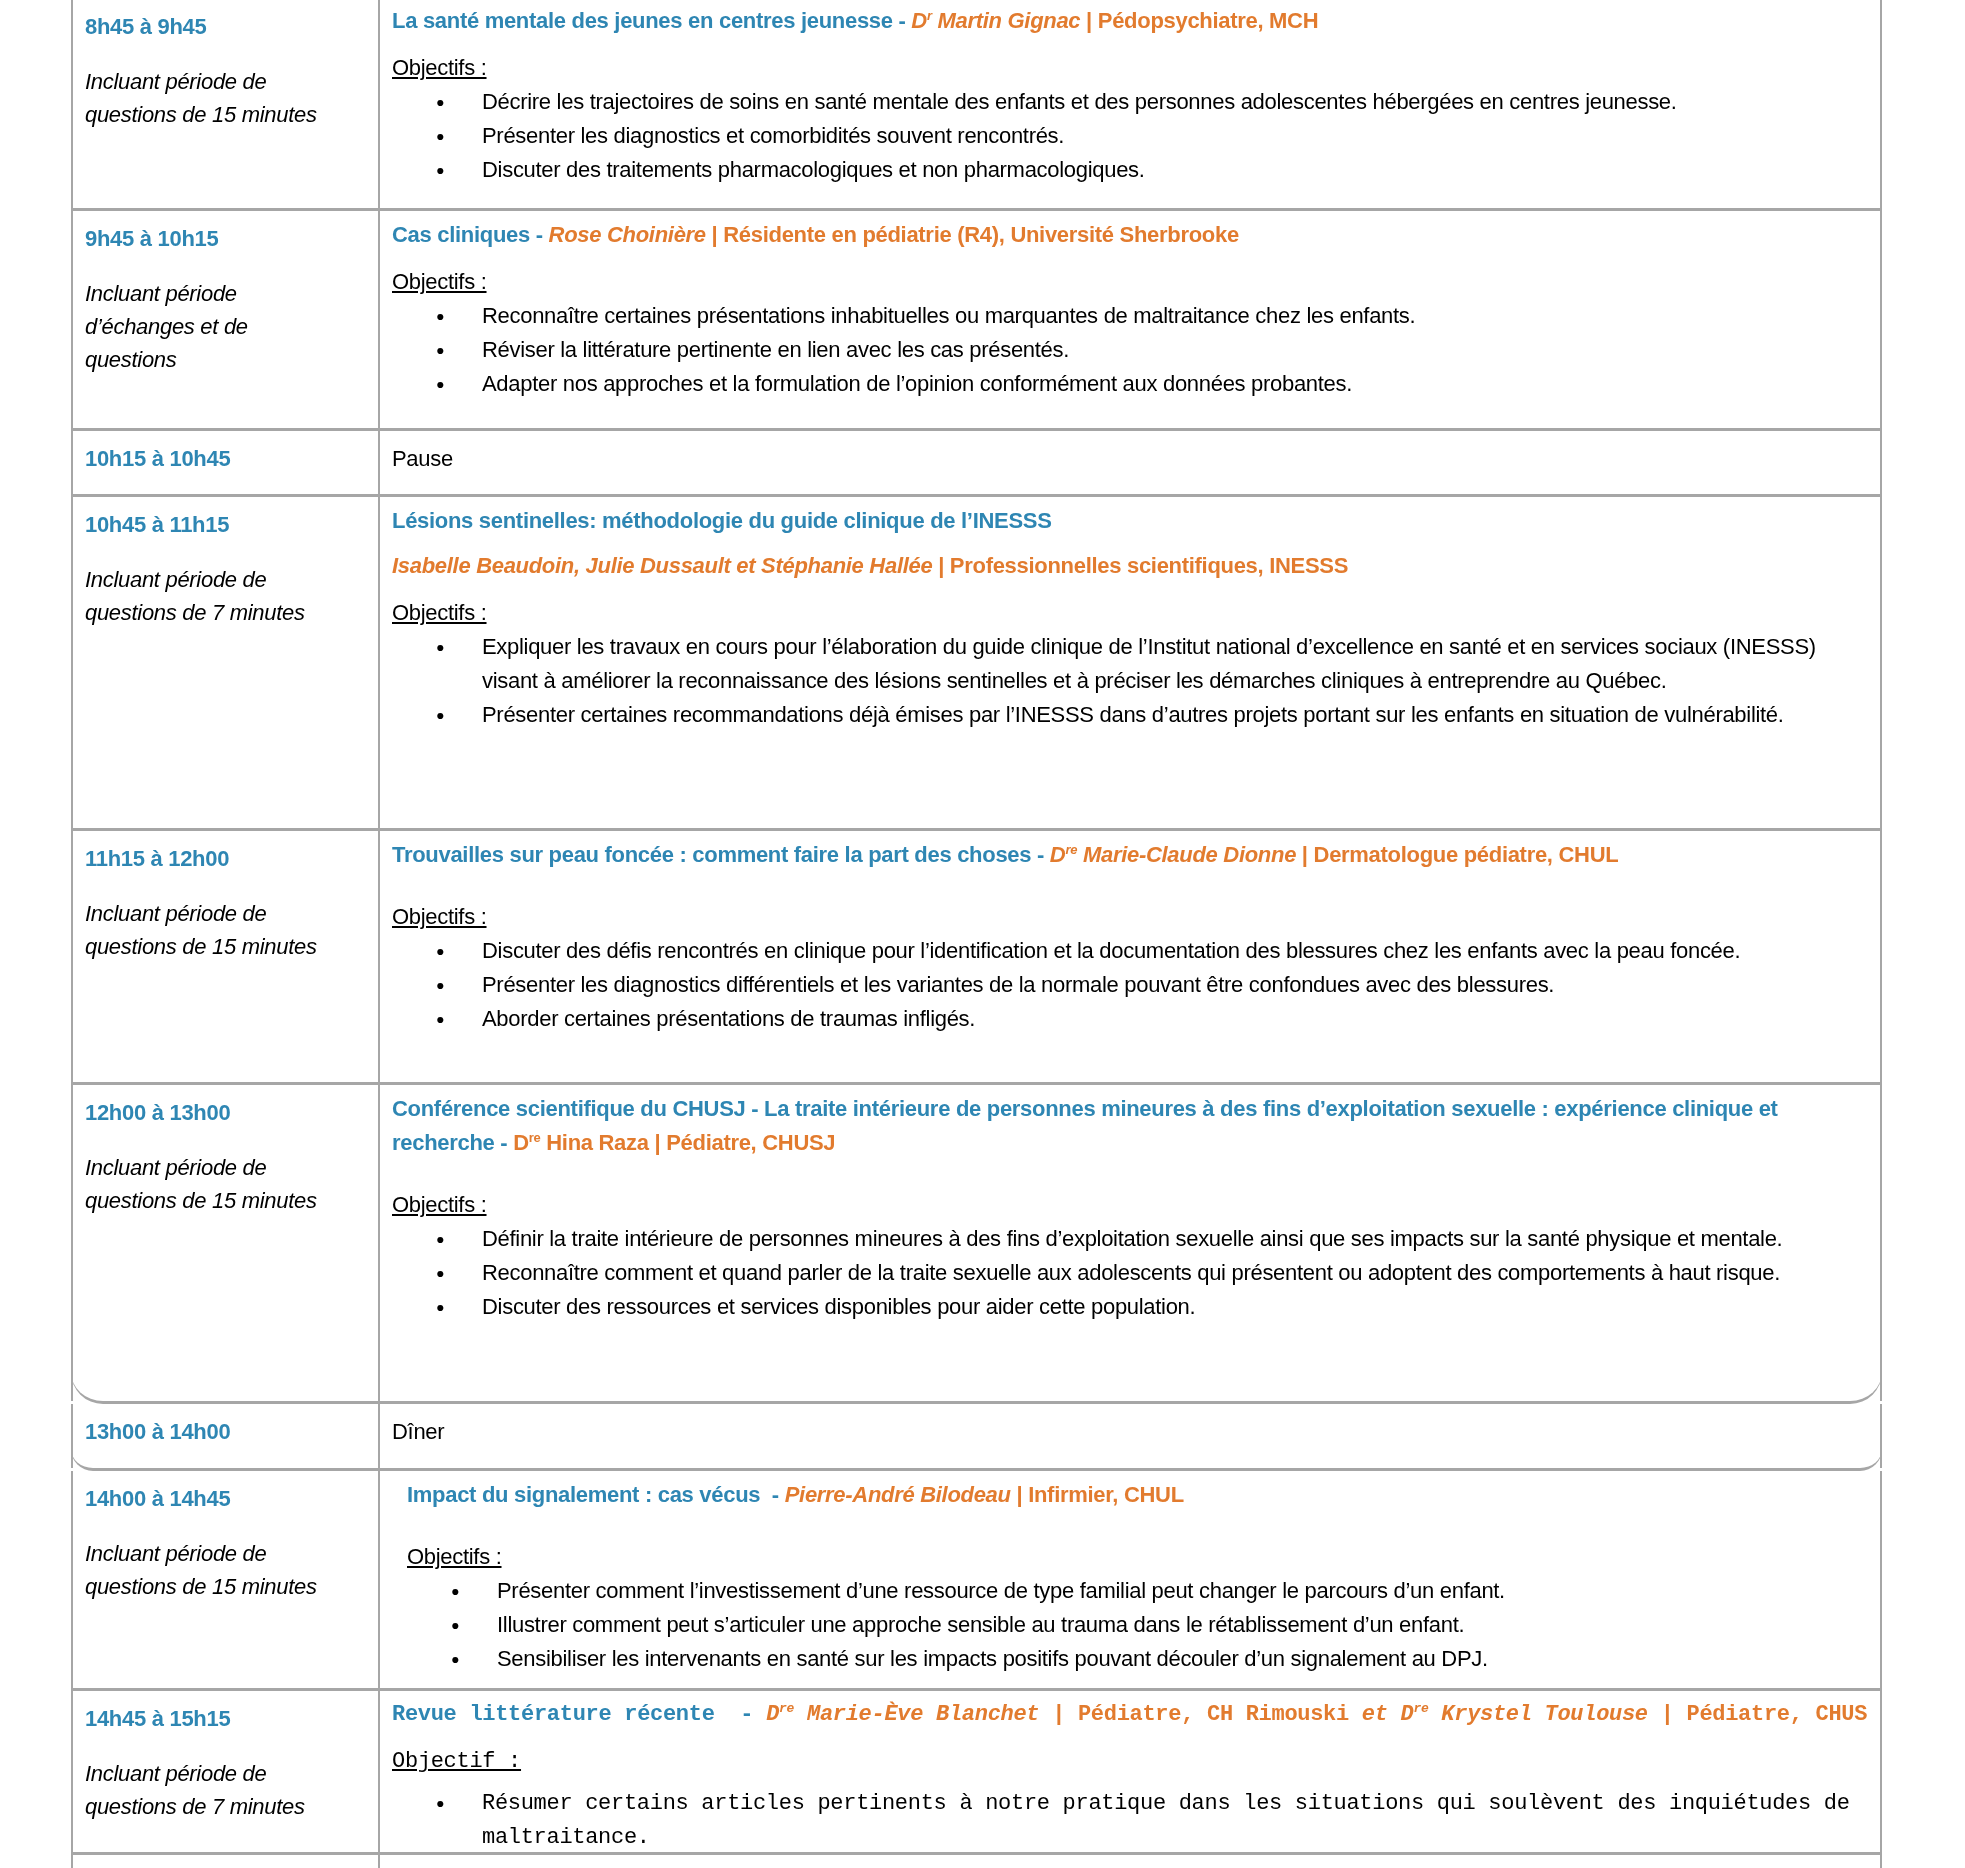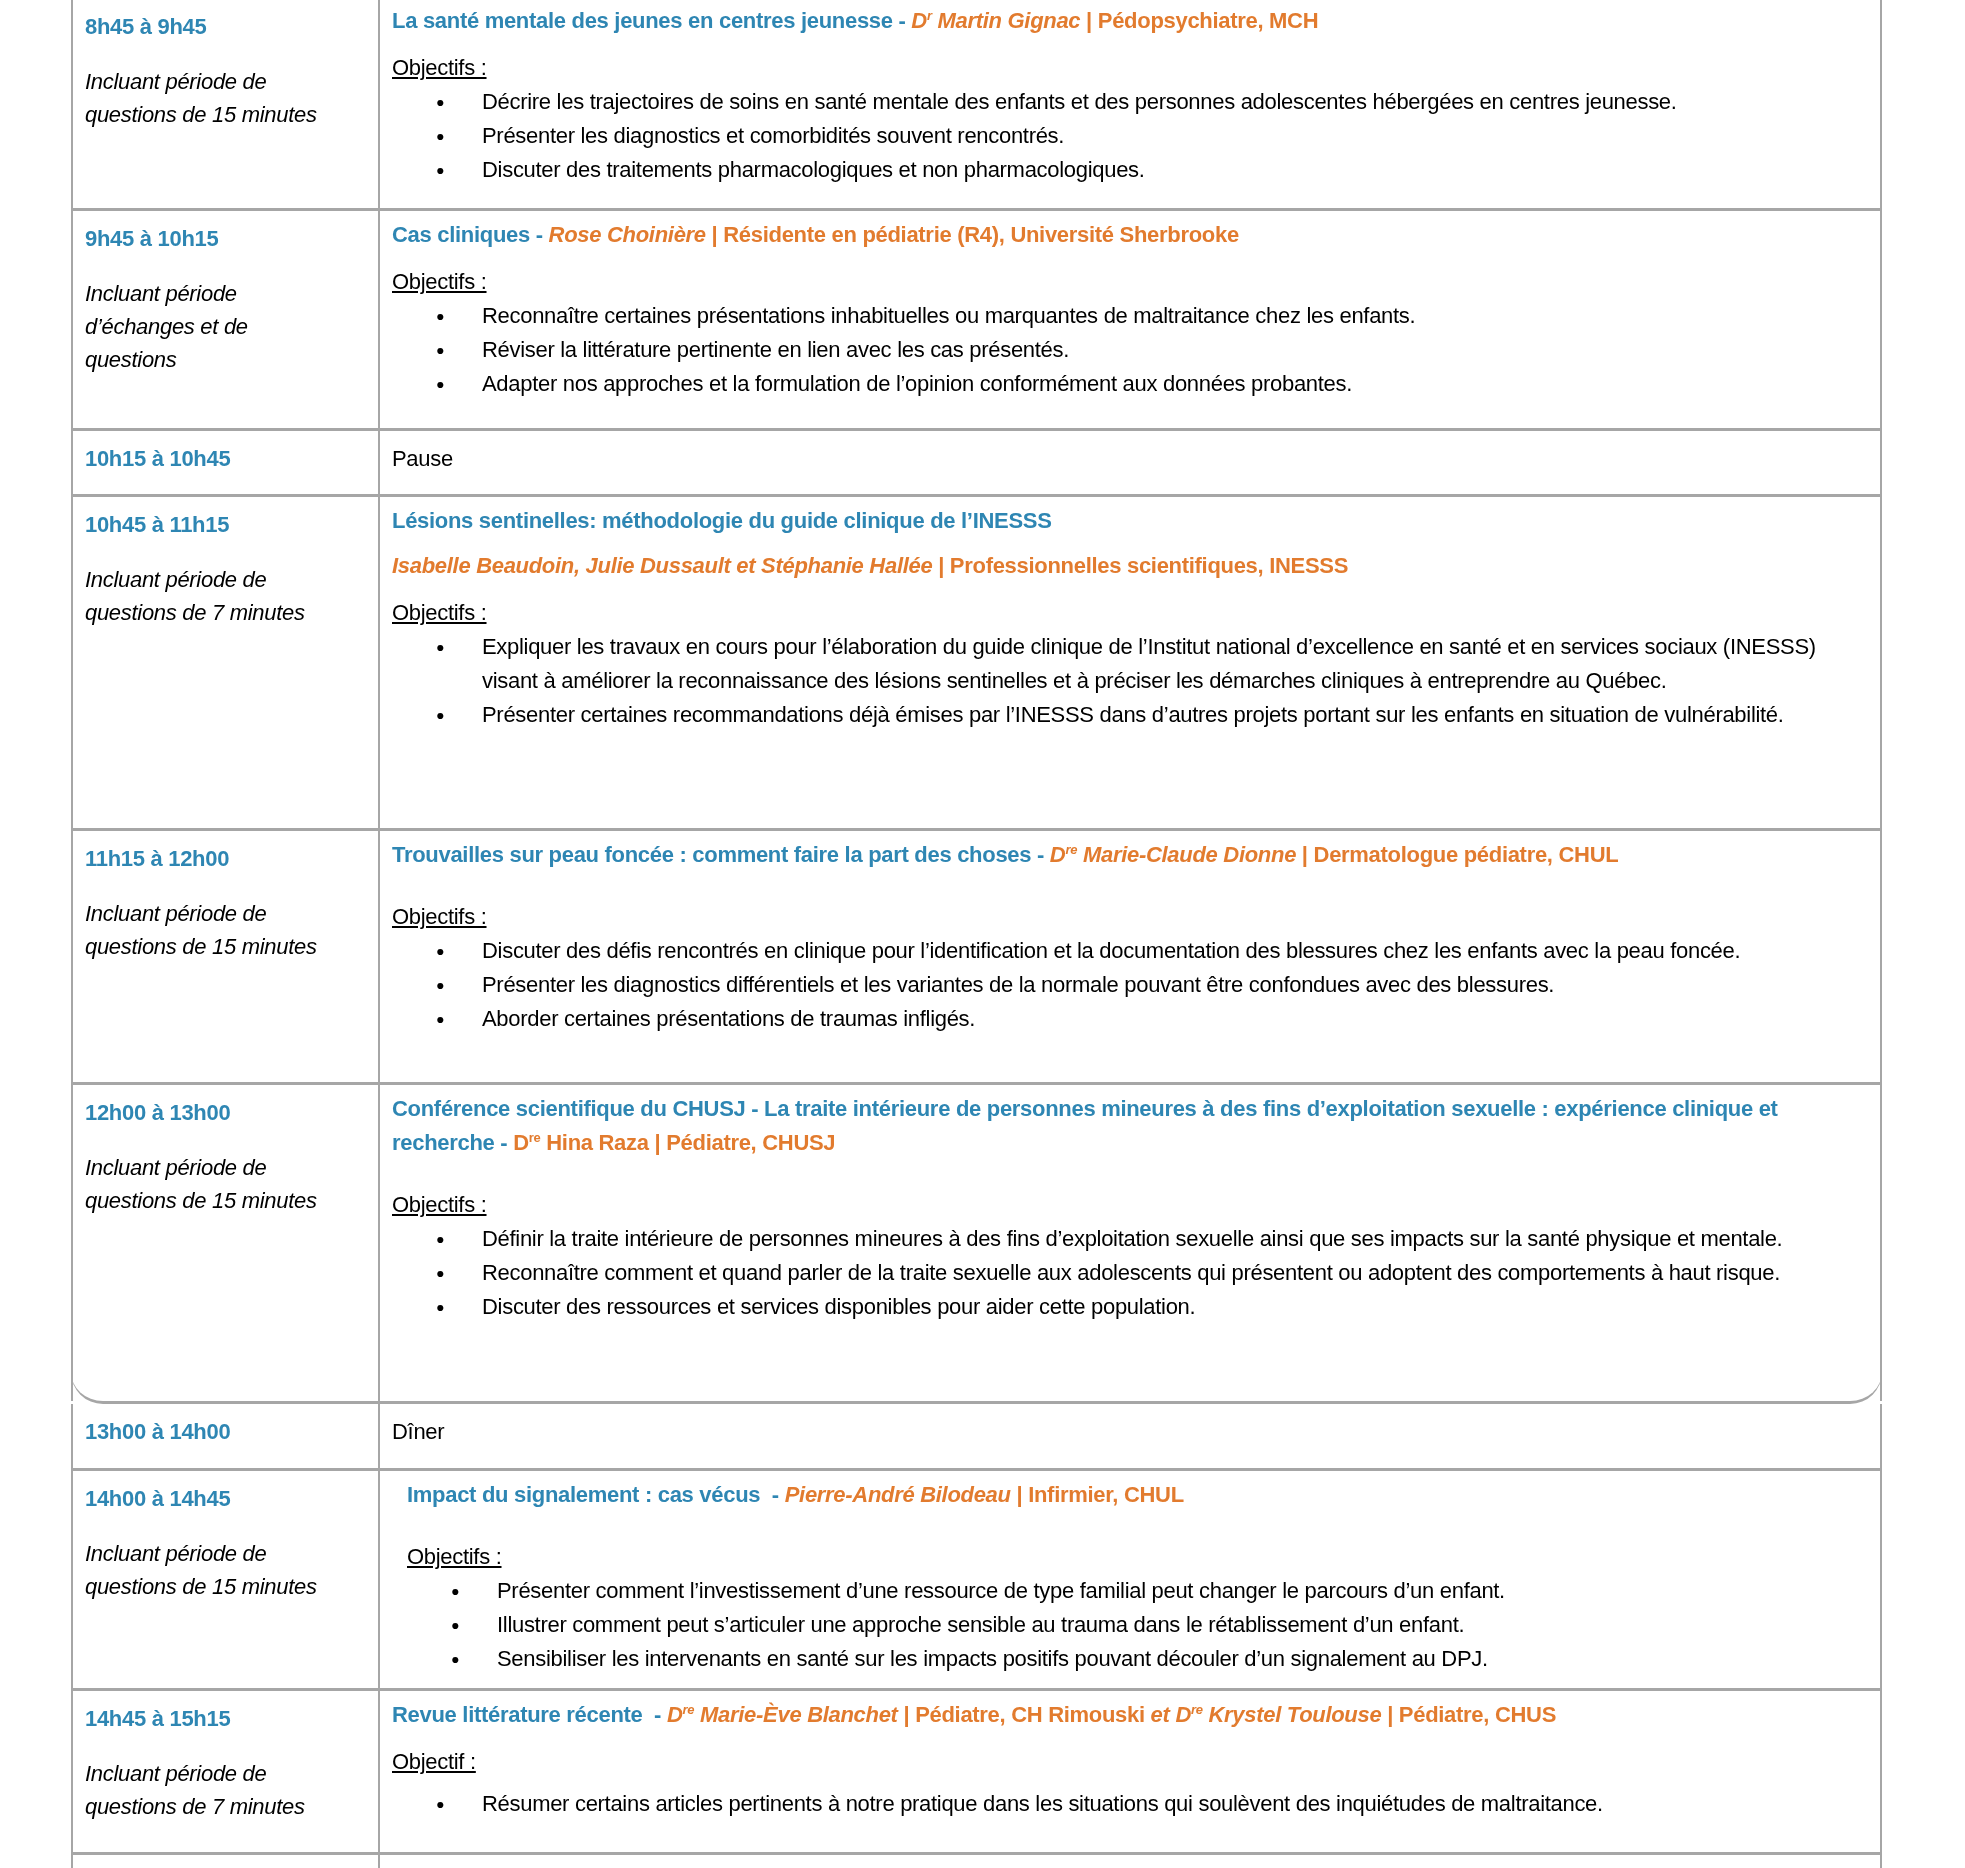--- a/index.html
+++ b/index.html
@@ -128,21 +128,21 @@
       <div class="gap-lg"></div>
       <div class="obj">Objectifs :</div>
       <ul>
         <li>Définir la traite intérieure de personnes mineures à des fins d’exploitation sexuelle ainsi que ses impacts sur la santé physique et mentale.</li>
         <li>Reconnaître comment et quand parler de la traite sexuelle aux adolescents qui présentent ou adoptent des comportements à haut risque.</li>
         <li>Discuter des ressources et services disponibles pour aider cette population.</li>
       </ul>
     </div>
   </div>
 
-  <div class="row" style="height:67px;">
+  <div class="row" style="height:67px;border-radius:22px;">
     <div class="cell-time">
       <div class="time">13h00 à 14h00</div>
     </div>
     <div class="cell-main">
       <div class="plain">Dîner</div>
     </div>
   </div>
 
   <div class="row" style="height:220px;">
     <div class="cell-time">
@@ -161,21 +161,21 @@
         <li>Sensibiliser les intervenants en santé sur les impacts positifs pouvant découler d’un signalement au DPJ.</li>
       </ul>
     </div>
   </div>
 
   <div class="row" style="height:164px;">
     <div class="cell-time">
       <div class="time">14h45 à 15h15</div>
       <div class="note">Incluant période de questions de 7 minutes</div>
     </div>
-    <div class="cell-main" style="padding-top:11px;">
+    <div class="cell-main" style="padding-top:11px;font-family:Liberation Mono, monospace;">
       <div class="title">
         <span class="t-blue" style="white-space:pre;">Revue littérature récente  - </span><span class="t-orange t-ital"><span>D</span><sup>re</sup><span> Marie-Ève Blanchet</span></span><span class="t-orange"> | Pédiatre, CH Rimouski </span><span class="t-orange t-ital"><span>et D</span><sup>re</sup><span> Krystel Toulouse</span></span><span class="t-orange"> | Pédiatre, CHUS</span>
       </div>
       <div class="gap"></div>
       <div class="obj">Objectif :</div>
       <div style="height:7.7px;"></div>
       <ul>
         <li>Résumer certains articles pertinents à notre pratique dans les situations qui soulèvent des inquiétudes de maltraitance.</li>
       </ul>
     </div>

